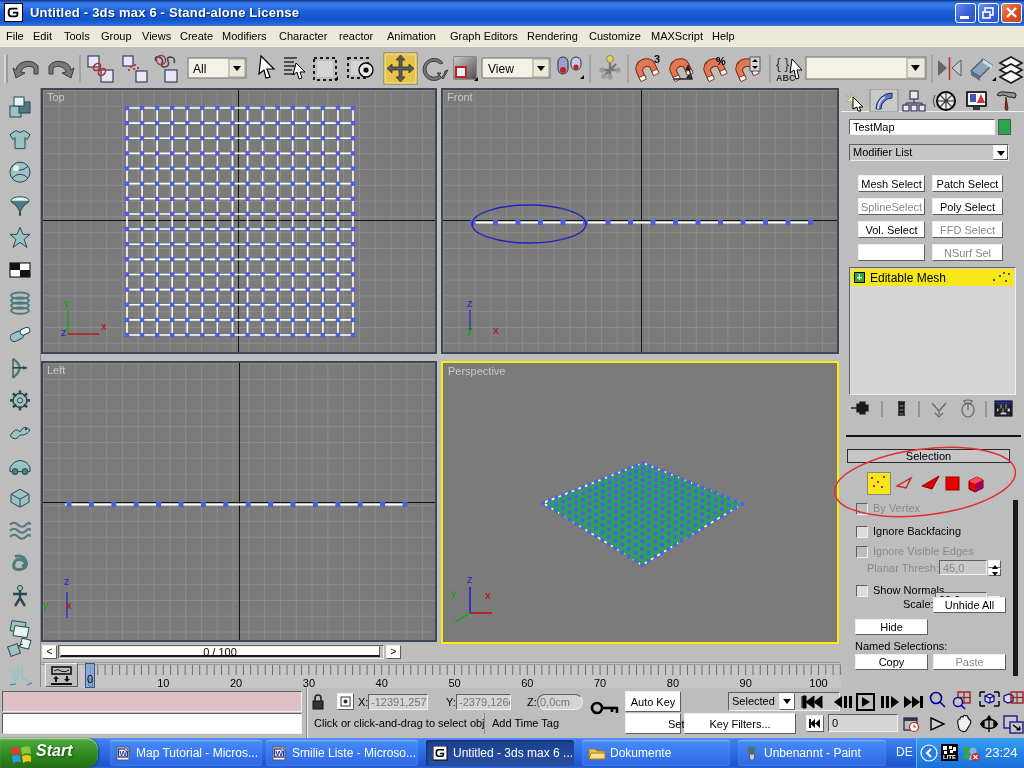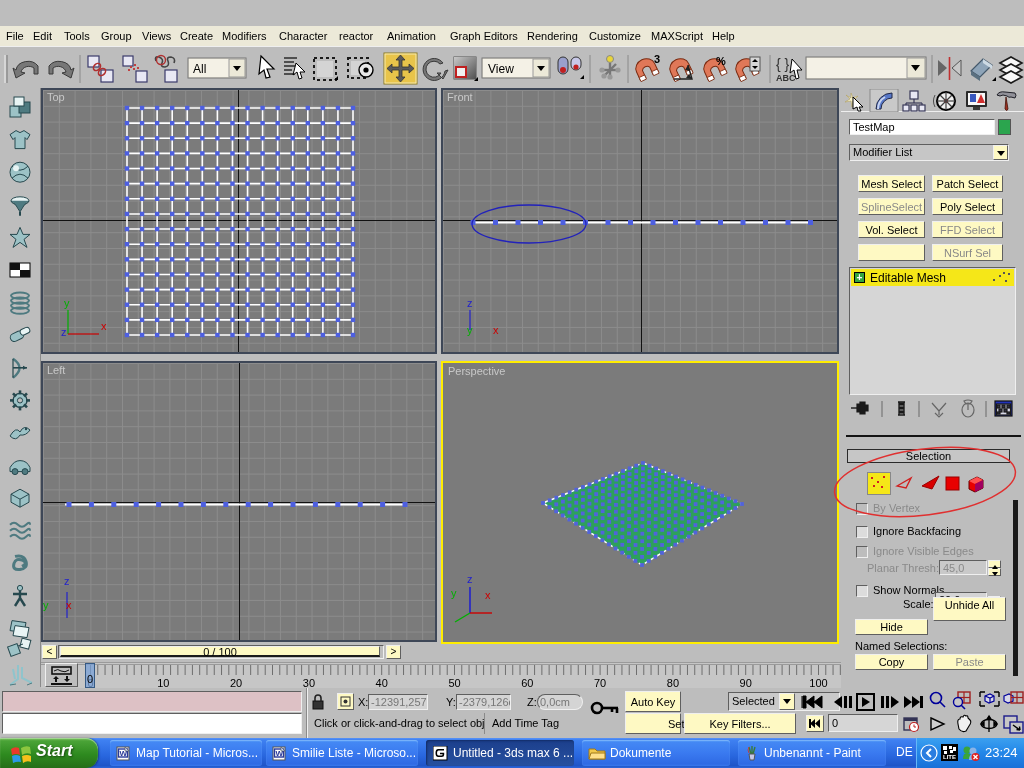--- a/index.html
+++ b/index.html
@@ -1,28 +1,51 @@
 <!DOCTYPE html>
 <html><head><meta charset="utf-8"><style>
 html,body{margin:0;padding:0;width:1024px;height:768px;overflow:hidden;font-family:"Liberation Sans",sans-serif;}
 *{box-sizing:border-box;}
 .a{position:absolute;}
 .raised{background:#bdbdbd;border-top:1px solid #efefef;border-left:1px solid #efefef;border-right:1px solid #5f5f5f;border-bottom:1px solid #5f5f5f;}
 .sunken{background:#bdbdbd;border-top:1px solid #5f5f5f;border-left:1px solid #5f5f5f;border-right:1px solid #efefef;border-bottom:1px solid #efefef;}
-.btn{background:#fef9c3;border-top:1px solid #efefef;border-left:1px solid #efefef;border-right:1px solid #5f5f5f;border-bottom:1px solid #5f5f5f;font-size:11px;color:#000;text-align:center;}
+.btn{background:#ffffff;border-top:1px solid #efefef;border-left:1px solid #efefef;border-right:1px solid #5f5f5f;border-bottom:1px solid #5f5f5f;font-size:11px;color:#000;text-align:center;}
 .btn.dis{color:#898989;}
 .fld{background:#c9c9c9;border-top:1px solid #5f5f5f;border-left:1px solid #5f5f5f;border-right:1px solid #efefef;border-bottom:1px solid #efefef;font-size:11px;color:#000;}
 .t11{font-size:11px;color:#000;}
 .vplabel{font-size:11px;color:#c8c8c8;}
 .grid{background-color:#7b7b7b;background-image:linear-gradient(#8c8c8c 1px,transparent 1px),linear-gradient(90deg,#8c8c8c 1px,transparent 1px);background-size:15.8px 15.8px;}
 .cb{width:12px;height:12px;background:#bdbdbd;border-top:1px solid #5f5f5f;border-left:1px solid #5f5f5f;border-right:1px solid #efefef;border-bottom:1px solid #efefef;display:inline-block;}
 </style></head>
 <body>
 <div class="a" style="left:0;top:0;width:1024px;height:768px;background:#bdbdbd;">
 
+<div class="a" style="left:0;top:0;width:1024px;height:26px;background:linear-gradient(180deg,#16327c 0%,#2a70e0 10%,#3a80ec 18%,#1a5ed6 45%,#1156cc 75%,#2a6ad8 96%,#4a86e8 100%);">
+  <div class="a" style="left:4px;top:3px;width:19px;height:19px;background:#fff;border:1px solid #000;">
+    <svg width="17" height="17">
+          <path d="M12.5 5.5 L6.5 5.5 Q4.5 5.5 4.5 8.5 Q4.5 11.5 6.5 11.5 L10 11.5 Q11.5 11.5 11.5 10 L11.5 9.5 L8 9.5 L8 7.8 L13.3 7.8 L13.3 10.5 Q13.3 13.2 10.3 13.2 L6 13.2 Q2.7 13.2 2.7 8.5 Q2.7 3.8 6 3.8 L12.5 3.8 Z" fill="#000"></path>
+        </svg>
+  </div>
+  <div class="a" style="left:30px;top:5px;font-size:13px;font-weight:bold;color:#fff;letter-spacing:0.2px;text-shadow:1px 1px 1px #0a2a6a;">Untitled - 3ds max 6 - Stand-alone License</div>
+
+  <div class="a" style="left:955px;top:3px;width:21px;height:20px;background:linear-gradient(135deg,#6a92e8 0%,#3a64d8 50%,#2a50c8 100%);border:1px solid #fff;border-radius:3px;">
+    <div class="a" style="left:4px;top:12px;width:9px;height:3px;background:#fff;"></div>
+  </div>
+  <div class="a" style="left:978px;top:3px;width:21px;height:20px;background:linear-gradient(135deg,#6a92e8 0%,#3a64d8 50%,#2a50c8 100%);border:1px solid #fff;border-radius:3px;">
+    <svg width="19" height="18">
+          <rect x="6" y="4" width="8" height="7" fill="none" stroke="#fff" stroke-width="1.6"></rect>
+          <rect x="4" y="8" width="7" height="6" fill="#3a64d8" stroke="#fff" stroke-width="1.6"></rect>
+        </svg>
+  </div>
+  <div class="a" style="left:1001px;top:3px;width:21px;height:20px;background:linear-gradient(135deg,#ea8a5a 0%,#dd5226 50%,#c64318 100%);border:1px solid #fff;border-radius:3px;">
+    <svg width="19" height="18">
+          <path d="M5 4 L14 13 M14 4 L5 13" stroke="#fff" stroke-width="2.4"></path>
+        </svg>
+  </div>
+</div>
 
 <div class="a" style="left:0;top:26px;width:1024px;height:20px;background:#ece9d8;font-size:11px;color:#000;">
   <span style="position:absolute;left:6px;top:4px;">File</span>
   <span style="position:absolute;left:33px;top:4px;">Edit</span>
   <span style="position:absolute;left:64px;top:4px;">Tools</span>
   <span style="position:absolute;left:101px;top:4px;">Group</span>
   <span style="position:absolute;left:142px;top:4px;">Views</span>
   <span style="position:absolute;left:180px;top:4px;">Create</span>
   <span style="position:absolute;left:222px;top:4px;">Modifiers</span>
   <span style="position:absolute;left:279px;top:4px;">Character</span>
@@ -1411,21 +1434,21 @@
     <div class="btn" style="width:13px;height:8px;"><span style="display:inline-block;width:0;height:0;border-left:3px solid transparent;border-right:3px solid transparent;border-top:4px solid #000;margin-bottom:3px;"></span></div>
   </div>
   <div class="a" style="left:15px;top:495px;"><span class="cb" style="background:#dcdcdc;"></span><span style="position:relative;top:-3px;left:5px;font-size:11px;color:#000;">Show Normals</span></div>
   <div class="a" style="left:62px;top:510px;font-size:11px;color:#000;">Scale:</div>
   <div class="a fld" style="left:94px;top:504px;width:52px;height:19px;background:#d4d4d4;padding:1px 3px;color:#000;">20,0</div>
   <div class="a" style="left:147px;top:508px;width:13px;height:15px;">
     <div class="btn" style="width:13px;height:8px;"><span style="display:inline-block;width:0;height:0;border-left:3px solid transparent;border-right:3px solid transparent;border-bottom:4px solid #000;margin-bottom:2px;"></span></div>
     <div class="btn" style="width:13px;height:8px;"><span style="display:inline-block;width:0;height:0;border-left:3px solid transparent;border-right:3px solid transparent;border-top:4px solid #000;margin-bottom:3px;"></span></div>
   </div>
   <div class="a btn" style="left:14px;top:531px;width:73px;height:16px;line-height:15px;">Hide</div>
-  <div class="a btn" style="left:92px;top:509px;width:73px;height:24px;line-height:15px;">Unhide All</div>
+  <div class="a btn" style="left:92px;top:509px;width:73px;height:16px;line-height:15px;">Unhide All</div>
   <div class="a" style="left:14px;top:552px;font-size:11px;color:#000;">Named Selections:</div>
   <div class="a btn" style="left:14px;top:566px;width:73px;height:16px;line-height:15px;">Copy</div>
   <div class="a btn dis" style="left:92px;top:566px;width:73px;height:16px;line-height:15px;">Paste</div>
 
   <div class="a" style="left:172px;top:412px;width:5px;height:176px;background:#1a1a1a;"></div>
 </div>
 
 <svg class="a" style="left:820px;top:440px;pointer-events:none;" width="204" height="100">
   <ellipse cx="105" cy="42" rx="91" ry="33" fill="none" stroke="#e03030" stroke-width="1.5" transform="rotate(-7 105 42)"></ellipse>
 </svg>

